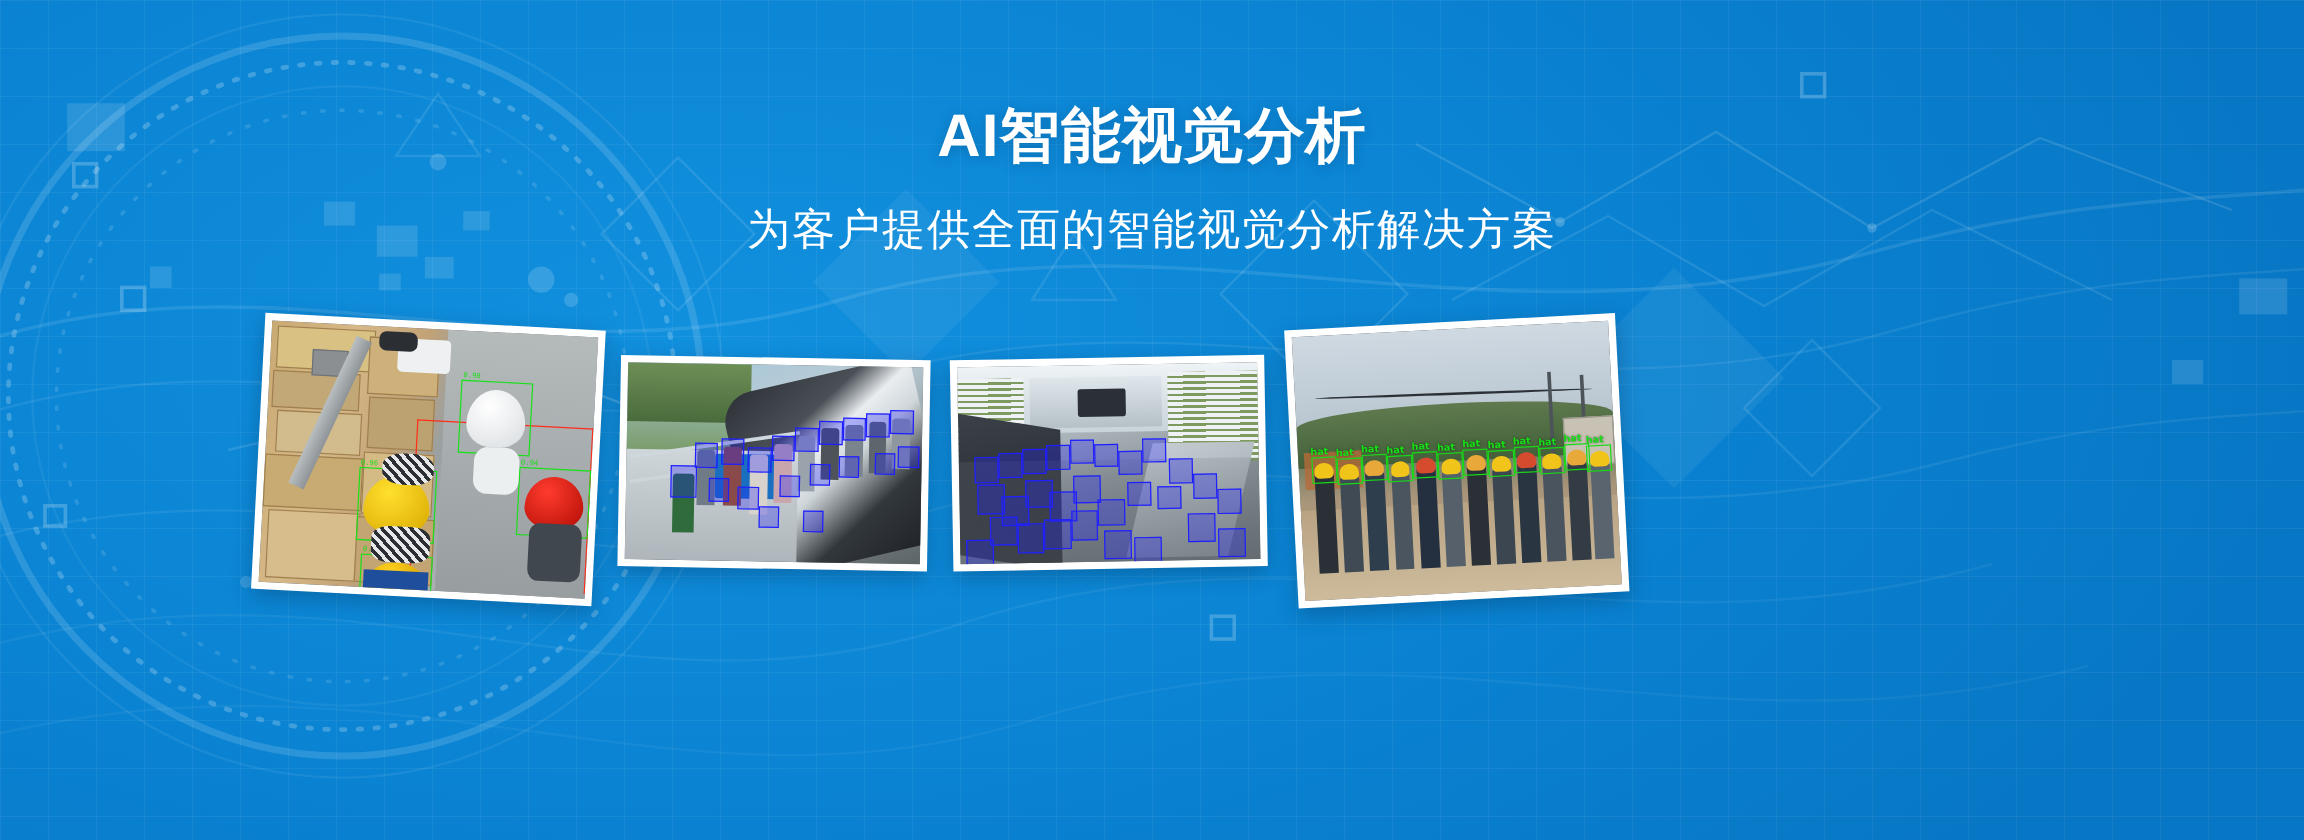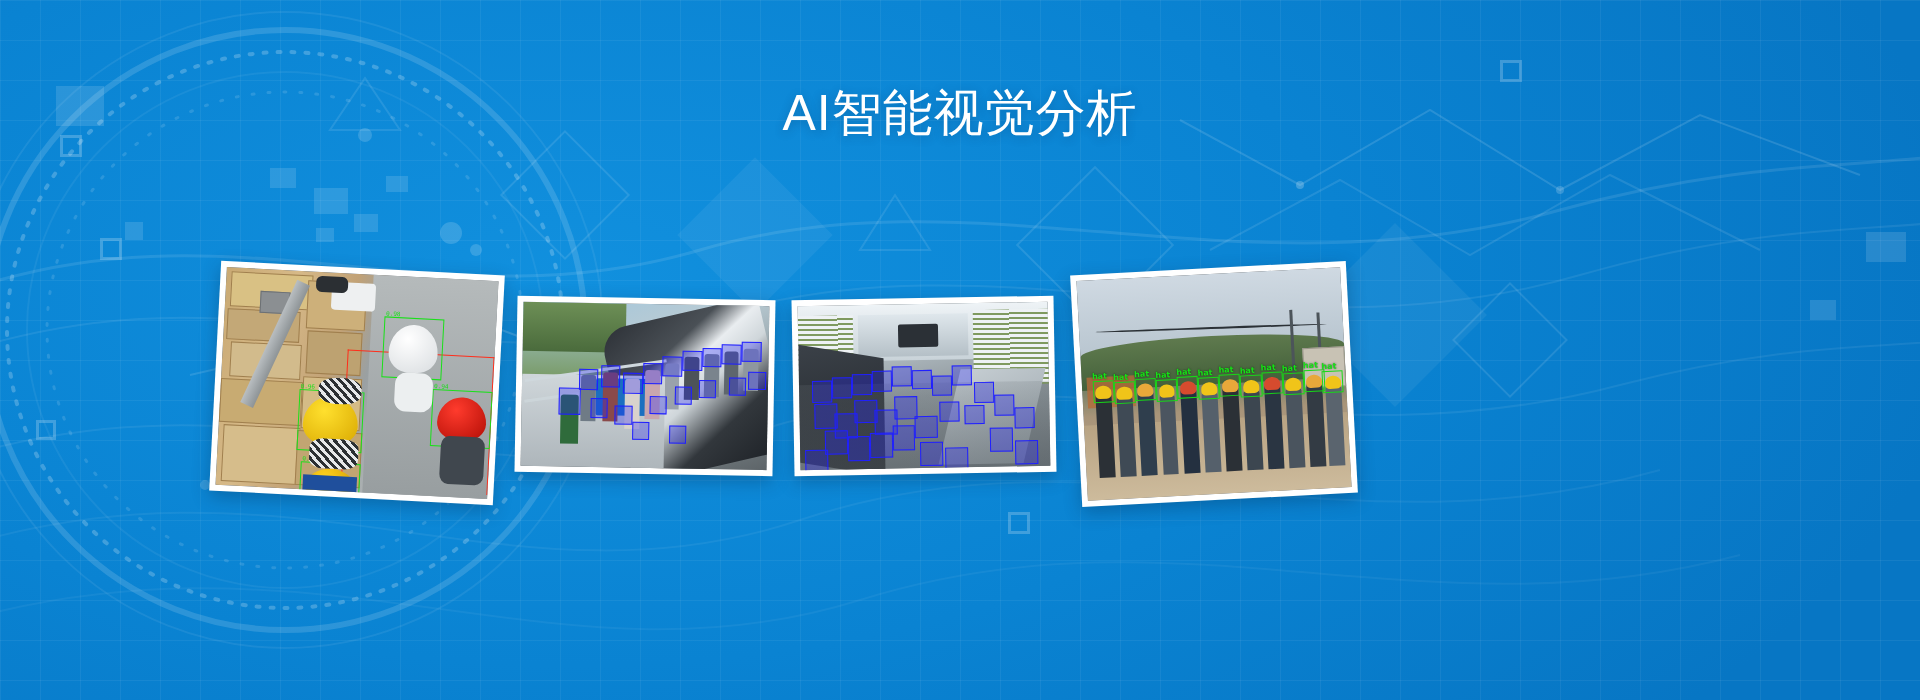--- a/index.html
+++ b/index.html
@@ -49,21 +49,21 @@
 
   
   .headings{
     position:absolute;
     left:0; right:0; top:86px;
     text-align:center;
     z-index:6;
   }
   .title{
     font-size:50px;
-    font-weight:normal;
+    font-weight:bold;
     color:#ffffff;
     letter-spacing:1px;
     line-height:1.1;
     text-shadow:0 2px 10px rgba(0,40,80,.25);
   }
   .subtitle{
     margin-top:28px;
     font-size:36px;
     font-weight:normal;
     color:#ffffff;
@@ -224,20 +224,21 @@
   <div class="deco-fill" style="left:1866px;top:232px; width:40px; height:30px;"></div>
   <div class="deco-fill" style="left:1810px;top:300px; width:26px; height:20px;"></div>
 
   <div class="deco-dot" style="left:358px; top:128px; width:14px; height:14px;"></div>
   <div class="deco-dot" style="left:200px; top:480px; width:10px; height:10px;"></div>
   <div class="deco-dot" style="left:440px; top:222px; width:22px; height:22px;"></div>
   <div class="deco-dot" style="left:470px; top:244px; width:12px; height:12px;"></div>
 
   <div class="headings">
     <h1 class="title">AI智能视觉分析</h1>
+    <h2 class="subtitle">为客户提供全面的智能视觉分析解决方案</h2>
   </div>
 
   <div class="strip">
 
     <div class="photo" id="photo-1">
       <div class="inner">
         <div class="scene s1">
           <div class="floor"></div>
 
           <div class="box" style="left:2%;  top:2%;  width:30%; height:16%; background:#d9c184;"></div>

